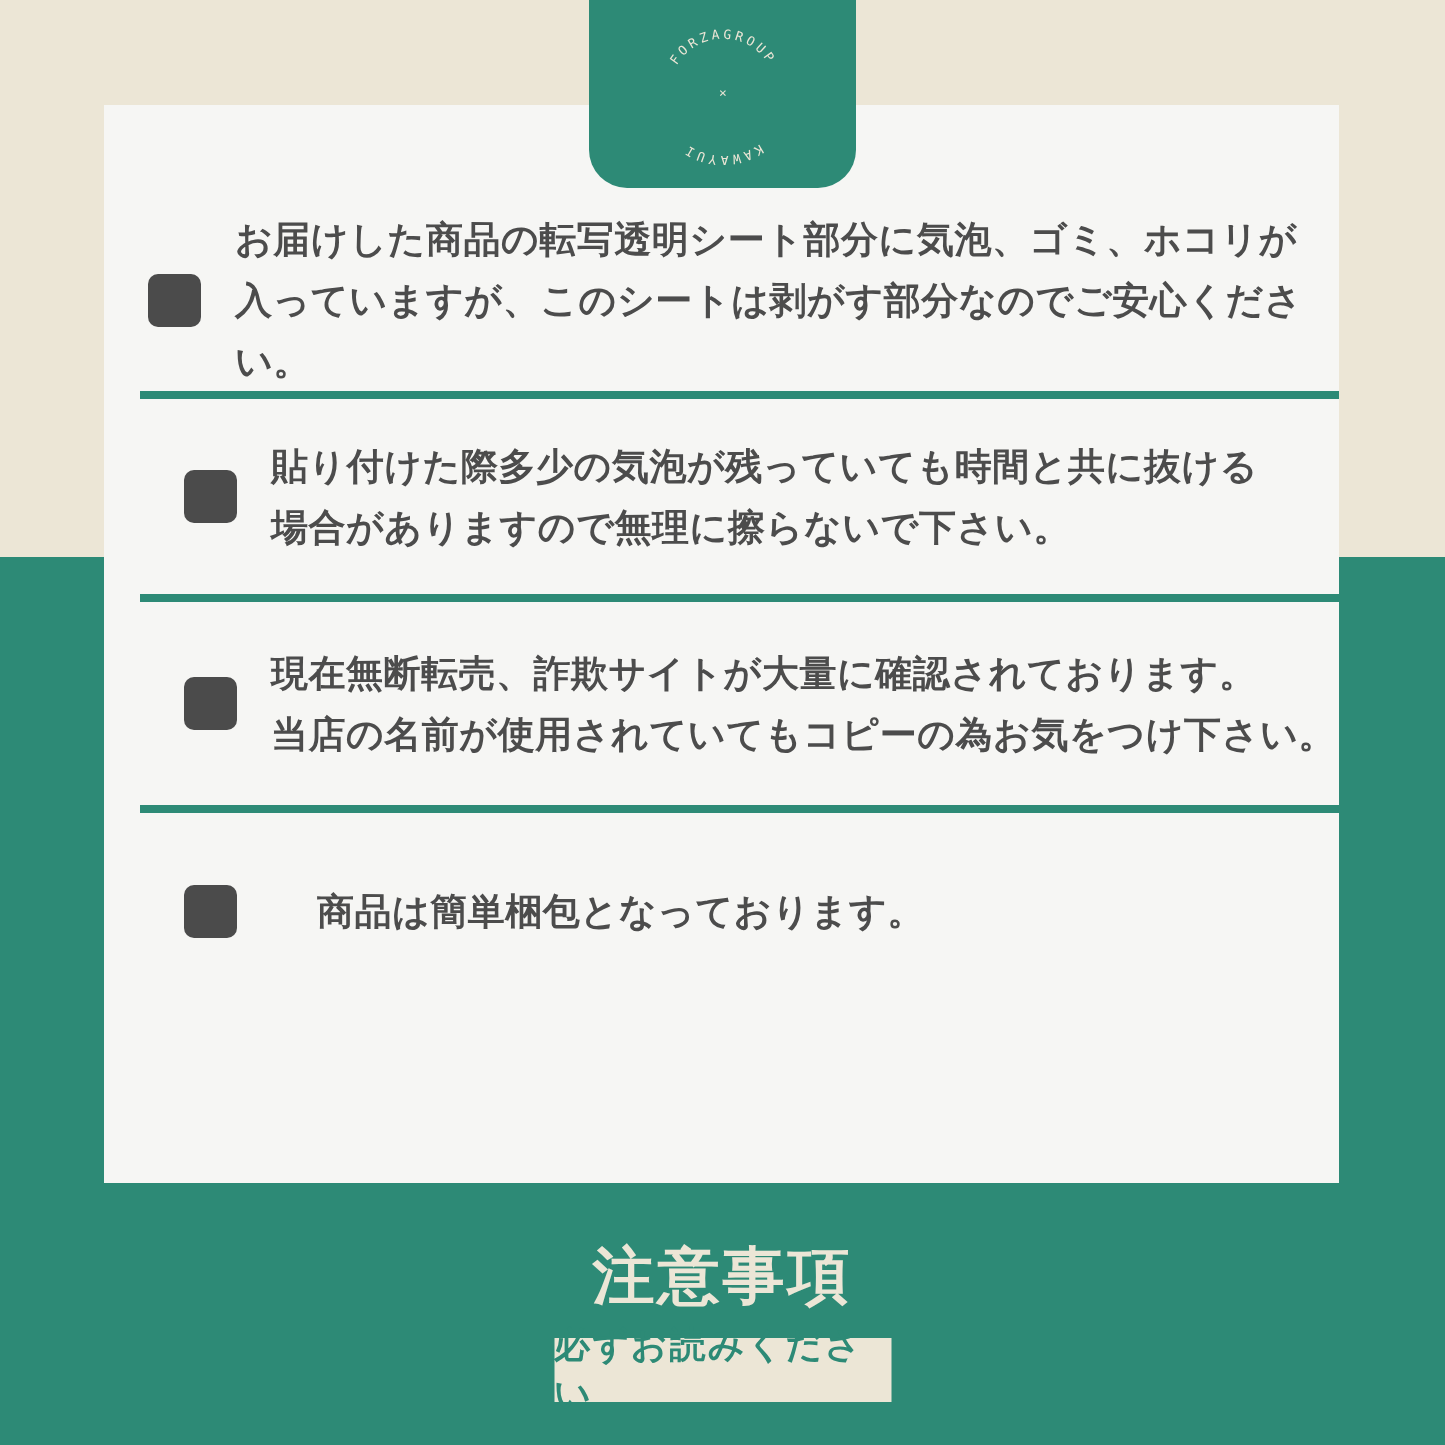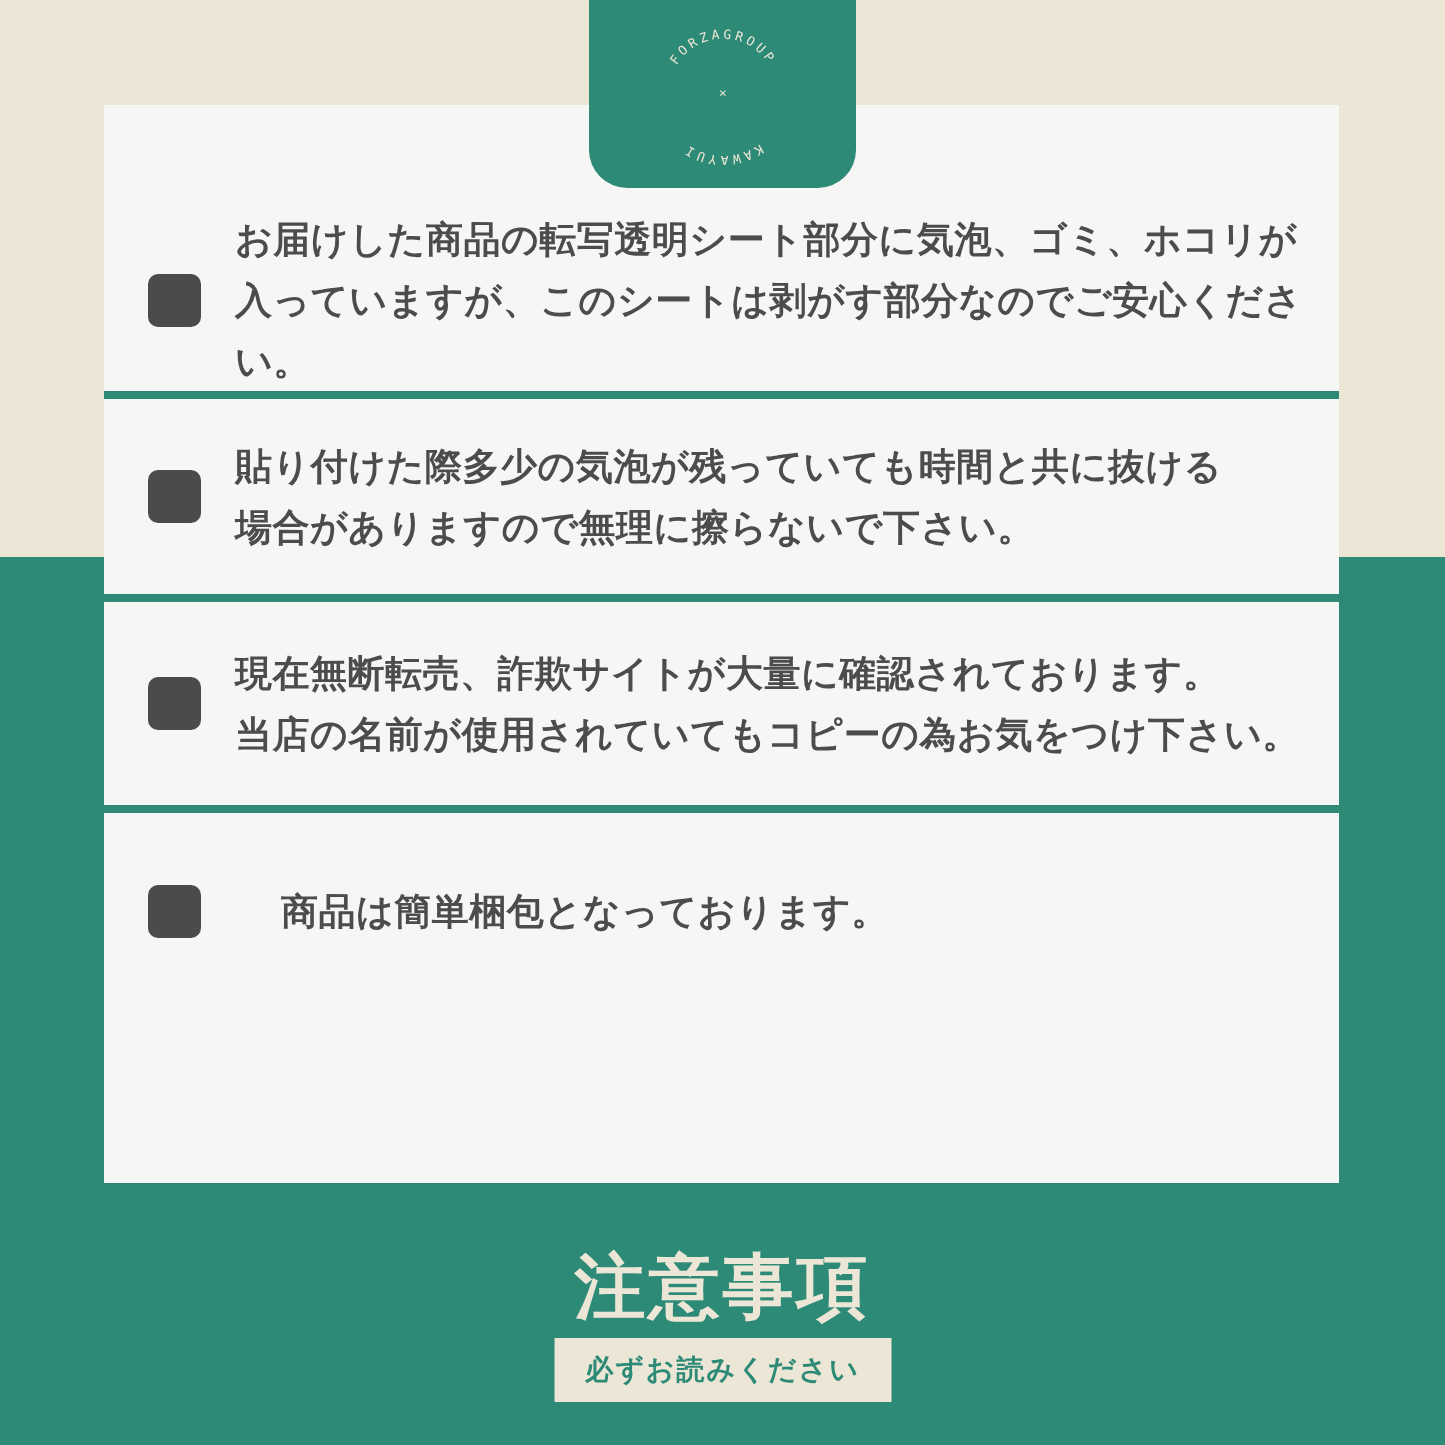--- a/index.html
+++ b/index.html
@@ -20,21 +20,21 @@
   }
   
   .card{
     position:absolute;left:104px;top:105px;width:1235px;height:1078px;
     background:var(--card-white);
     display:flex;flex-direction:column;
   }
   .notice-row{
     box-sizing:border-box;display:flex;align-items:center;
   }
-  .notice-row + .notice-row{border-top:8px solid var(--teal);}
+  .notice-row + .notice-row{border-top:8px solid var(--teal);margin-left:36px;}
   .notice-row:nth-child(1){height:286px;padding-top:104px;}
   .notice-row:nth-child(2){height:203px;}
   .notice-row:nth-child(3){height:211px;}
   .notice-row:nth-child(4){height:205px;gap:46px;}
   .notice-row:nth-child(5){height:123px;}
   .checkbox{
     flex:0 0 53px;width:53px;height:53px;border-radius:10px;
     background:var(--dark-gray);
     margin-left:44px;margin-right:34px;
   }
@@ -51,30 +51,30 @@
   .logo-svg{margin-top:6px;}
   .logo-svg text{
     fill:var(--cream);
     font-family:"DejaVu Sans Mono","Liberation Mono",monospace;
   }
   .arc-text{font-size:15px;letter-spacing:4px;}
   .center-x{font-size:15px;letter-spacing:0;}
   
   .footer-title{
     position:absolute;left:0;top:1198px;width:1445px;text-align:center;
-    font-size:71px;font-weight:900;color:var(--cream);letter-spacing:3px;
+    font-size:62px;font-weight:900;color:var(--cream);letter-spacing:3px;
     line-height:1.15;
   }
   .footer-badge{
     position:absolute;left:50%;top:1338px;transform:translateX(-50%);
     width:337px;height:64px;background:var(--cream);
     display:flex;align-items:center;justify-content:center;
   }
   .footer-badge span{
-    font-size:28px;font-weight:900;color:var(--teal);letter-spacing:2px;
+    font-size:36px;font-weight:900;color:var(--teal);letter-spacing:2px;
   }
 </style>
 </head>
 <body>
 
 <div class="bg-bottom"></div>
 
 <main class="card" id="card">
   <section class="notice-row">
     <span class="checkbox"></span>

